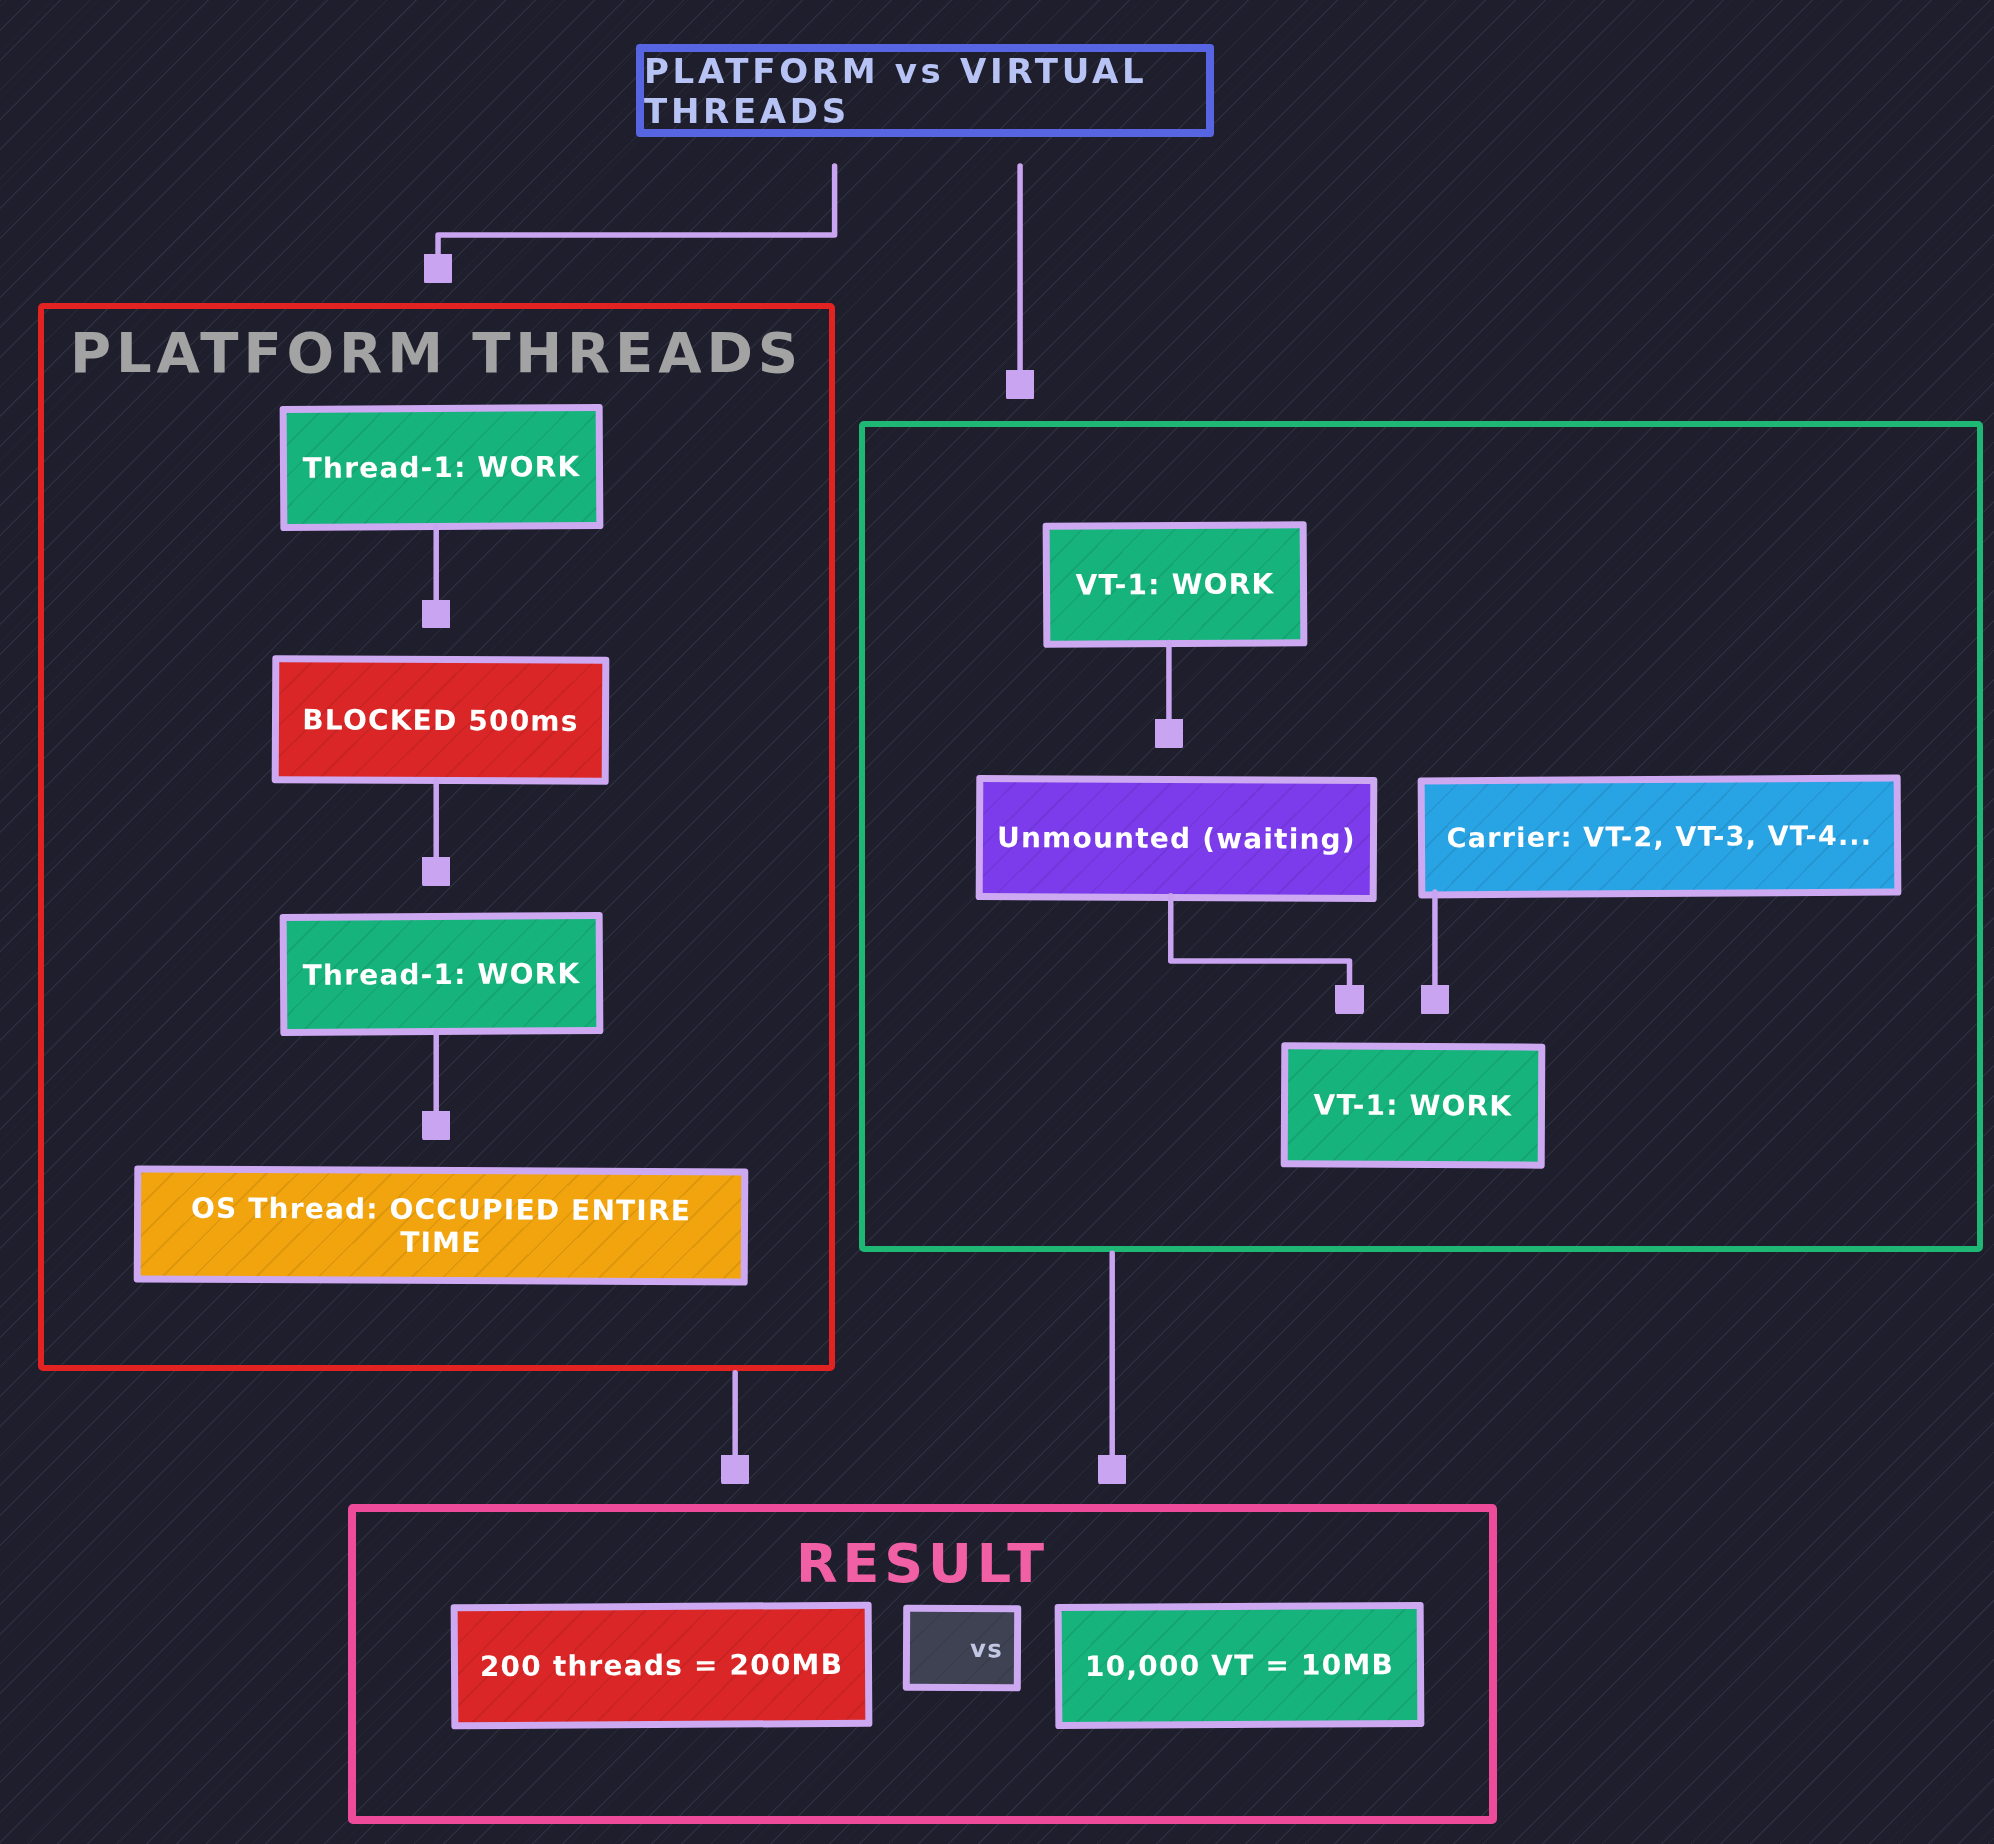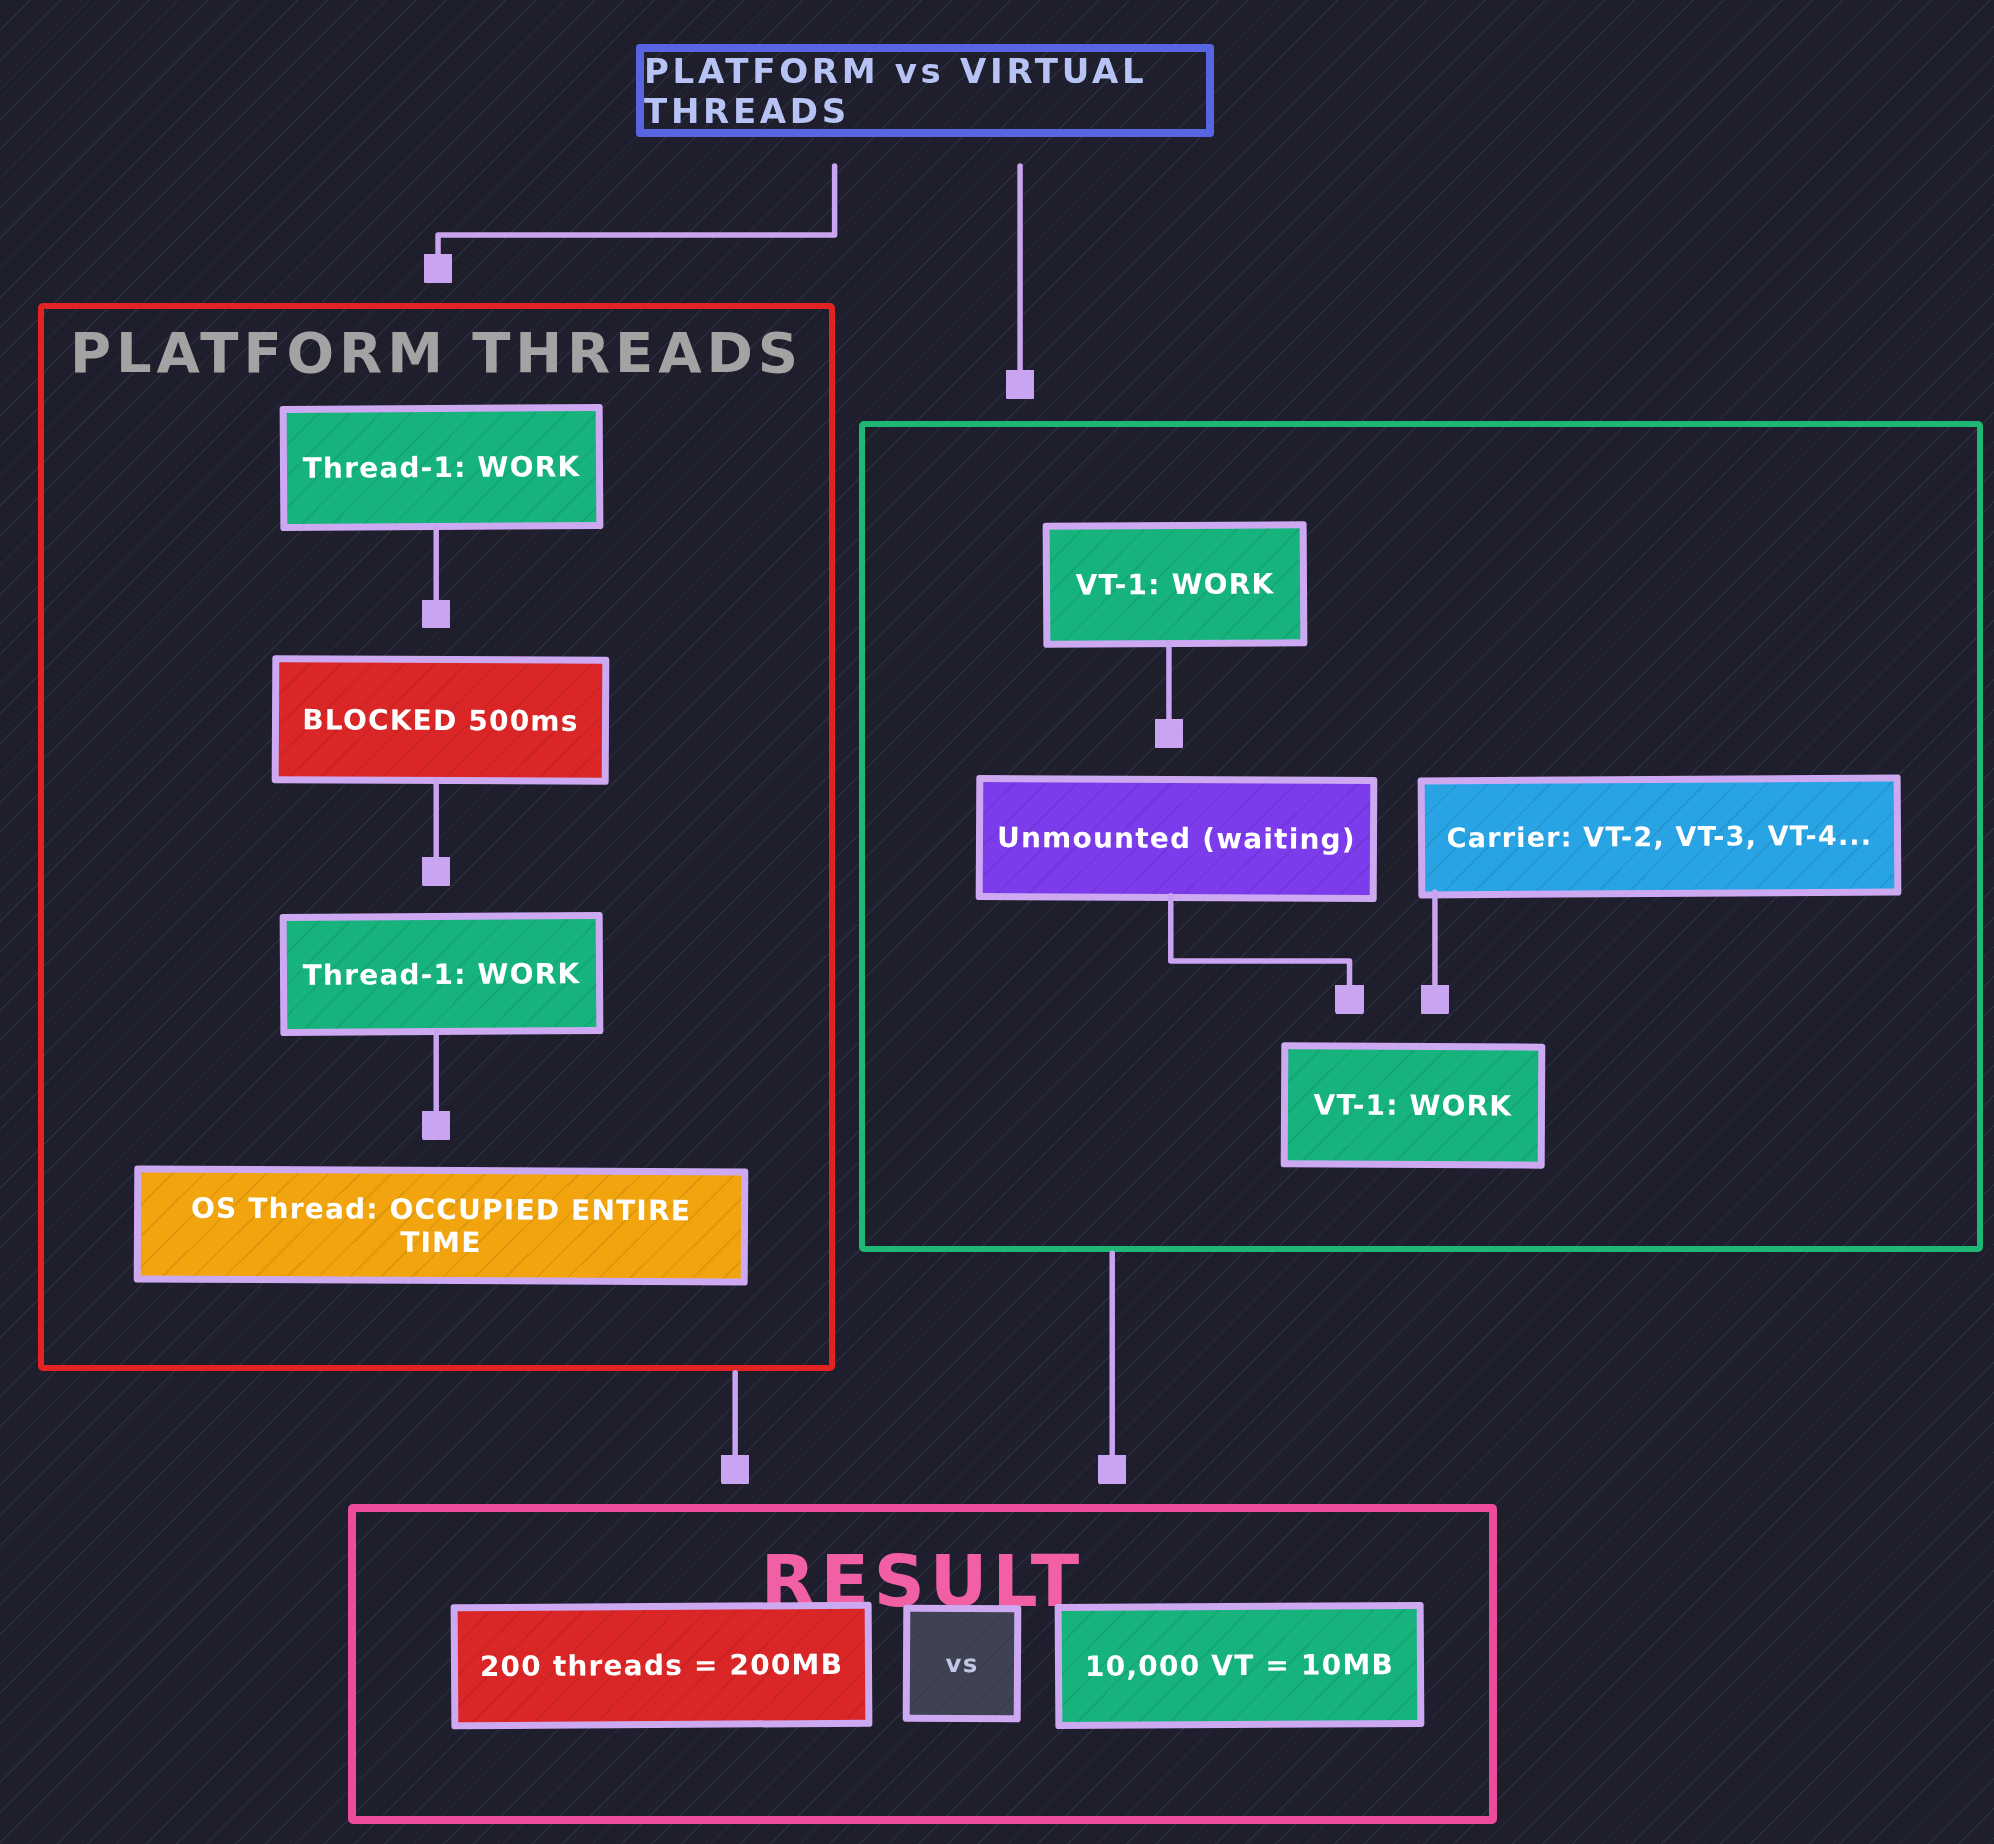--- a/index.html
+++ b/index.html
@@ -44,21 +44,21 @@
   #virtual-section{
     left:859px;top:421px;width:1124px;height:831px;
     border:6.7px solid #1eb874;
   }
   #virtual-section .heading{color:#1eb874;font-size:56px;padding-top:18.3px;}
 
   #result-section{
     left:348px;top:1504px;width:1149px;height:320px;
     border:8px solid #ef4b9b;
   }
-  #result-section .heading{color:#f160a5;font-size:71px;padding-top:34px;}
+  #result-section .heading{color:#f160a5;font-size:54px;padding-top:25px;}
 
   .node{
     position:absolute;box-sizing:border-box;z-index:3;
     border:7.3px solid #cda9f2;border-radius:3.1px;
     display:flex;align-items:center;justify-content:center;
     color:#ffffff;font-weight:bold;font-size:28px;letter-spacing:1.2px;
     text-align:center;
   }
   .node::after{ 
     content:"";position:absolute;inset:0;pointer-events:none;
@@ -128,21 +128,21 @@
     </div>
   </div>
 
   <div id="result-section" class="section">
     <div class="heading">RESULT</div>
 
     <div class="node red-node t1" style="left:95px;top:91px;width:421px;height:125px;">
       <span class="lbl">200 threads = 200MB</span>
     </div>
 
-    <div class="node vs-node t2" style="left:547px;top:93px;width:118px;height:117px;">
+    <div class="node vs-node t2" style="left:547px;top:93px;width:118px;height:86px;justify-content:flex-end;">
       <span class="lbl">vs</span>
     </div>
 
     <div class="node green-node t1" style="left:699px;top:91px;width:369px;height:125px;">
       <span class="lbl">10,000 VT = 10MB</span>
     </div>
   </div>
 
   <svg id="arrows" width="1995" height="1845" viewBox="0 0 3270 3024">
     <defs>

